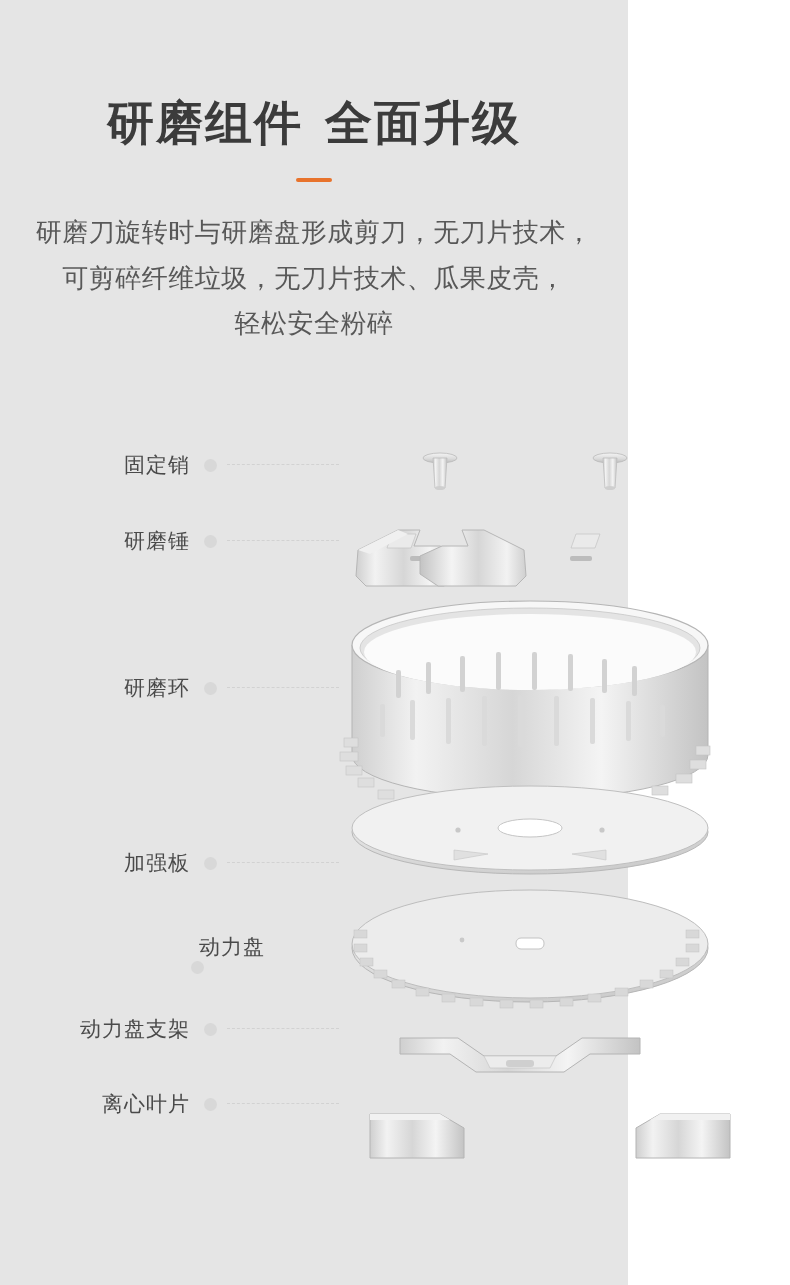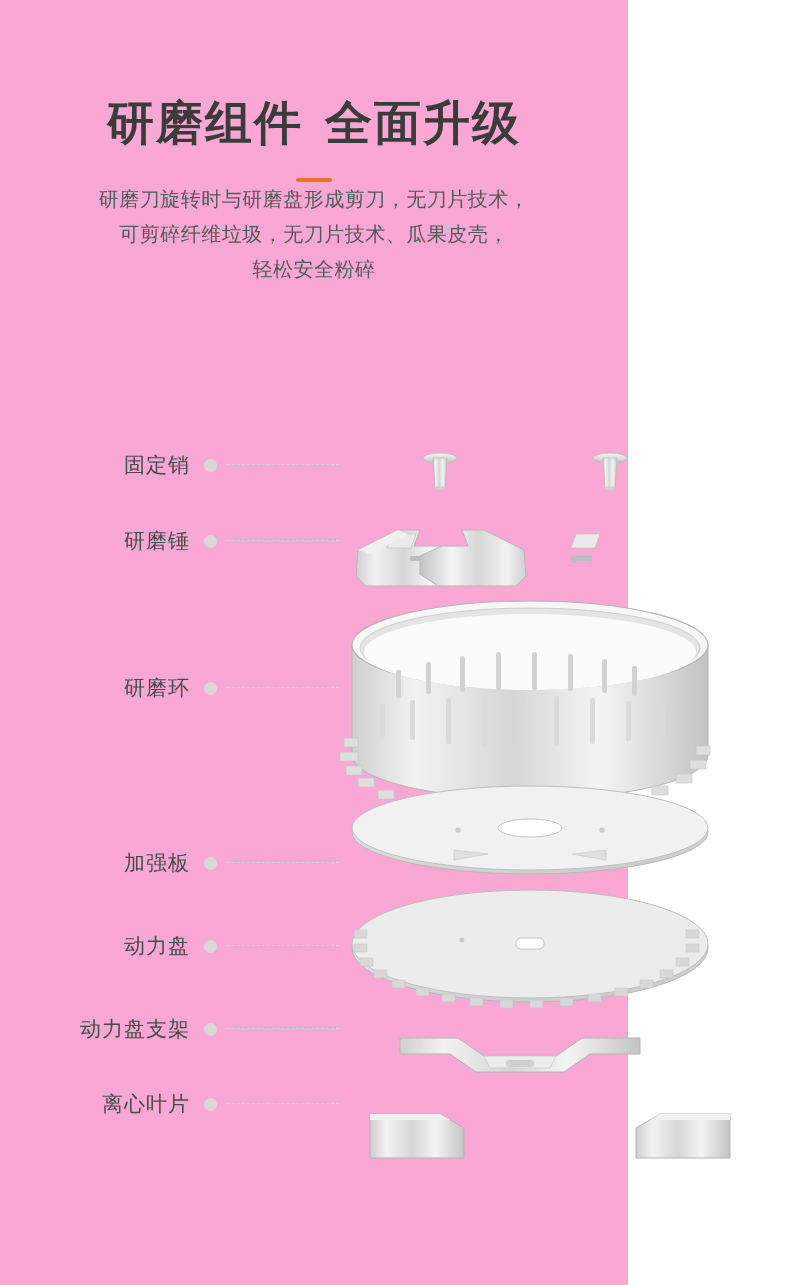--- a/index.html
+++ b/index.html
@@ -13,21 +13,21 @@
     height: 1285px;
     position: relative;
     overflow: hidden;
     color: #444;
   }
 
   .page {
     position: relative;
     width: 628px;
     height: 1285px;
-    background: #f9a8d4;
+    background: #e5e5e5;
   }
 
   
   .header {
     padding-top: 96px;
     text-align: center;
   }
   .title {
     font-size: 47px;
     font-weight: bold;
@@ -40,21 +40,22 @@
     width: 22px;
   }
   .divider {
     width: 36px;
     height: 4px;
     background: #e8732c;
     border-radius: 2px;
     margin: 28px auto 0 auto;
   }
   .subtitle {
-    font-size: 20px;
+    margin-top: 28px;
+    font-size: 26px;
     line-height: 1.75;
     color: #585858;
     letter-spacing: 0.5px;
   }
   .subtitle div { white-space: nowrap; }
 
   
   .diagram {
     position: absolute;
     top: 400px;
@@ -137,21 +138,21 @@
     <div class="label-row" style="top:275px;font-family:Liberation Mono, monospace;">
       <span class="label-text">研磨环</span>
       <span class="label-dot"></span>
       <span class="label-line"></span>
     </div>
     <div class="label-row" style="top:412px;margin-top:38px;">
       <span class="label-text">加强板</span>
       <span class="label-dot"></span>
       <span class="label-line"></span>
     </div>
-    <div class="label-row" style="top:533px;">
+    <div class="label-row" style="top:533px;flex-direction:column;">
       <span class="label-text">动力盘</span>
       <span class="label-dot"></span>
       <span class="label-line"></span>
     </div>
     <div class="label-row" style="top:616px;">
       <span class="label-text">动力盘支架</span>
       <span class="label-dot"></span>
       <span class="label-line"></span>
     </div>
     <div class="label-row" style="top:691px;">

